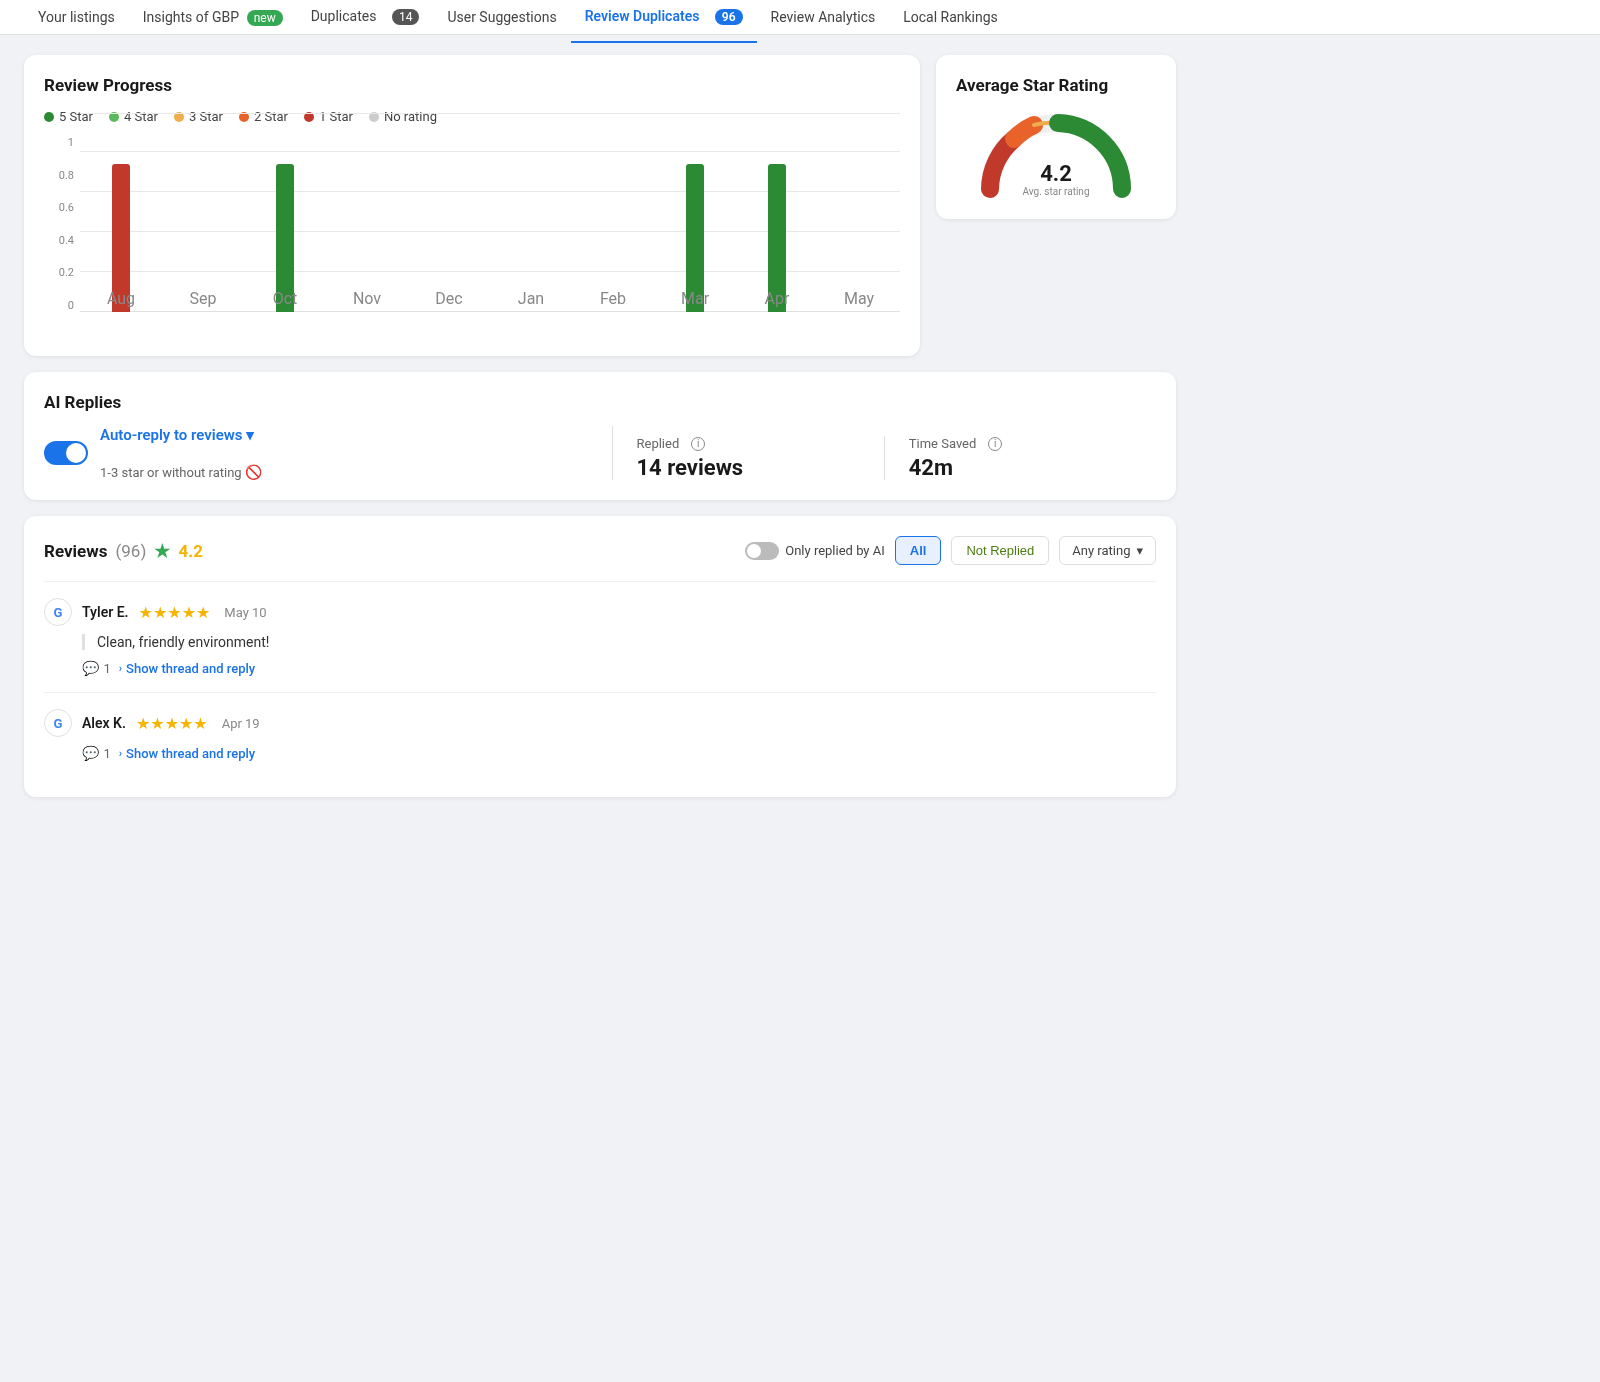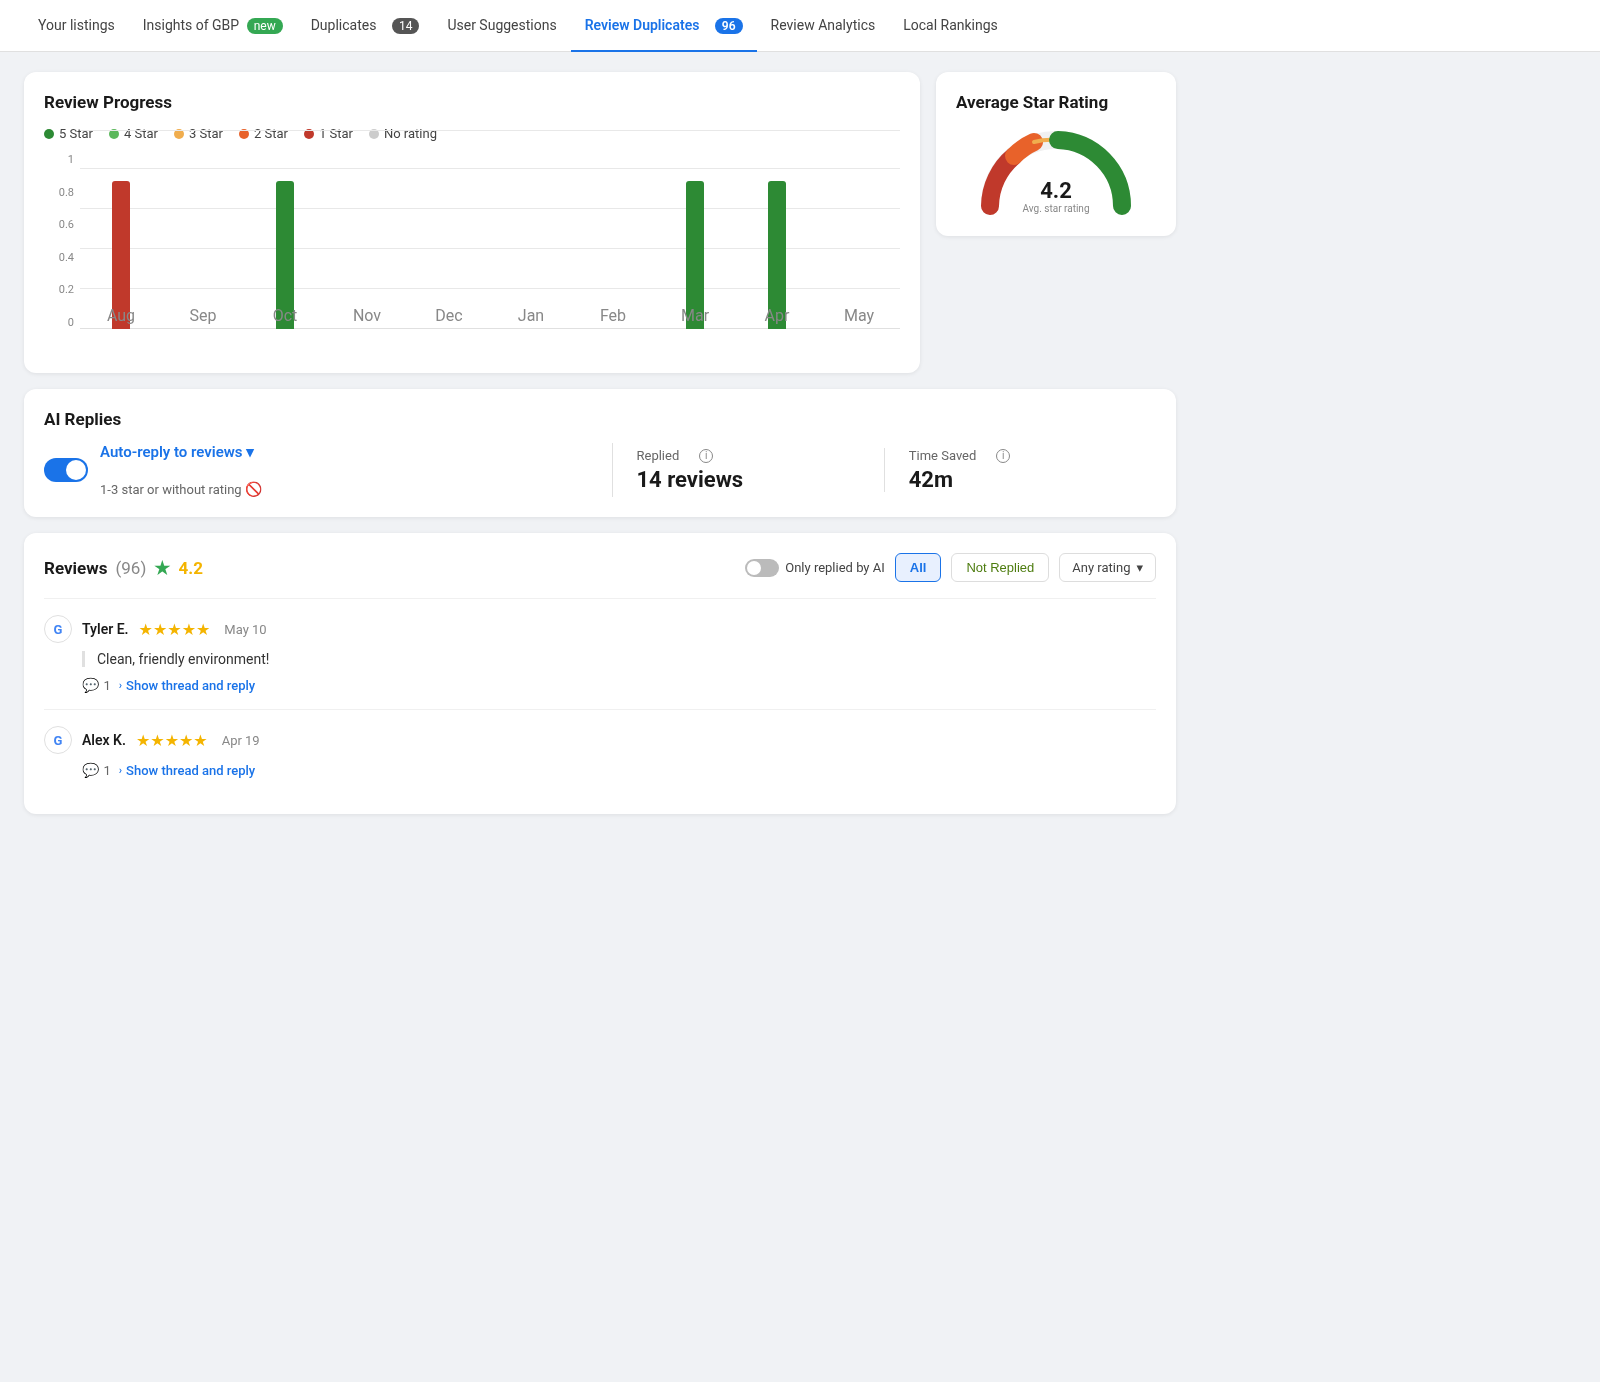--- a/index.html
+++ b/index.html
@@ -11,21 +11,21 @@
     }
 
     
     .top-nav {
       background: #fff;
       border-bottom: 1px solid #e0e0e0;
       padding: 16px 24px;
       display: flex;
       align-items: center;
       gap: 0;
-      height: 52px;
+      height: 35px;
     }
     .nav-item {
       padding: 16px 14px;
       cursor: pointer;
       color: #444;
       white-space: nowrap;
       font-size: 14px;
       border-bottom: 2px solid transparent;
       margin-bottom: -1px;
     }
@@ -191,21 +191,21 @@
       width: 160px;
       height: 90px;
     }
 
     
     .ai-replies-card {
       margin-bottom: 16px;
     }
     .ai-replies-body {
       display: flex;
-      align-items: center;
+      align-items: flex-end;
       gap: 0;
     }
     .ai-toggle-section {
       display: flex;
       align-items: center;
       gap: 12px;
       flex: 1;
       padding-right: 24px;
       border-right: 1px solid #e0e0e0;
     }
@@ -252,21 +252,21 @@
       flex: 1;
       padding: 0 24px;
       border-right: 1px solid #e0e0e0;
     }
     .ai-stat:last-child { border-right: none; }
     .ai-stat-label {
       color: #666;
       font-size: 13px;
       display: flex;
       align-items: center;
-      gap: 20px;
+      gap: 12px;
     }
     .ai-stat-value {
       font-size: 22px;
       font-weight: 700;
       margin-top: 4px;
     }
     .info-icon {
       width: 14px;
       height: 14px;
       border: 1px solid #888;

